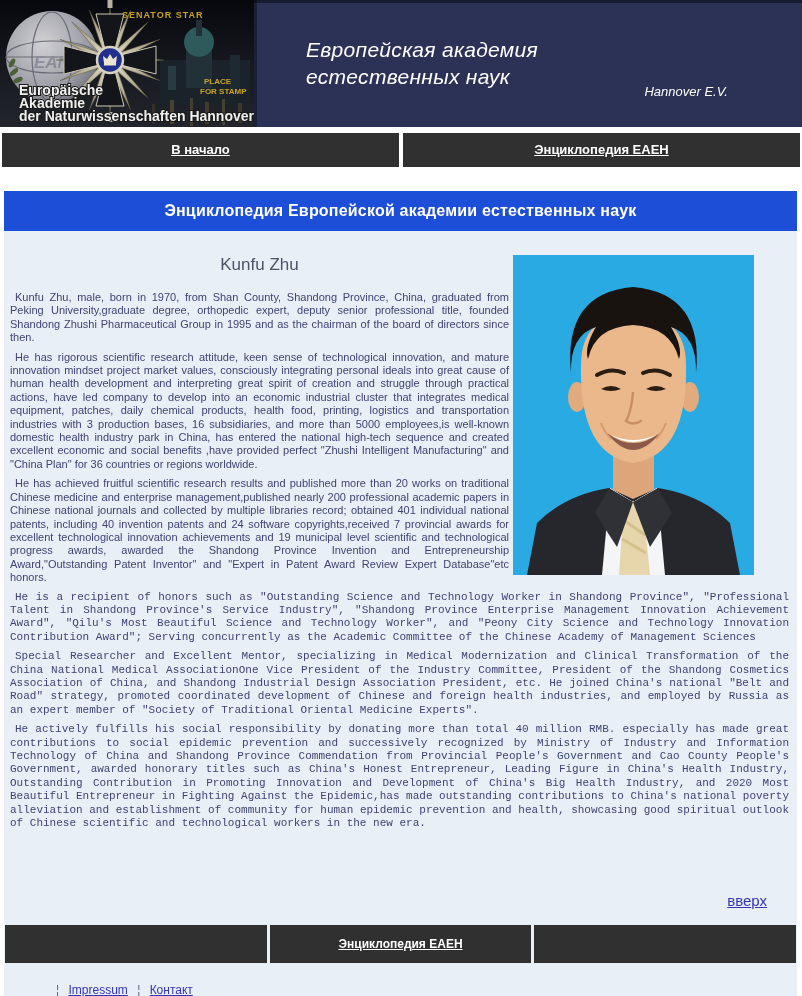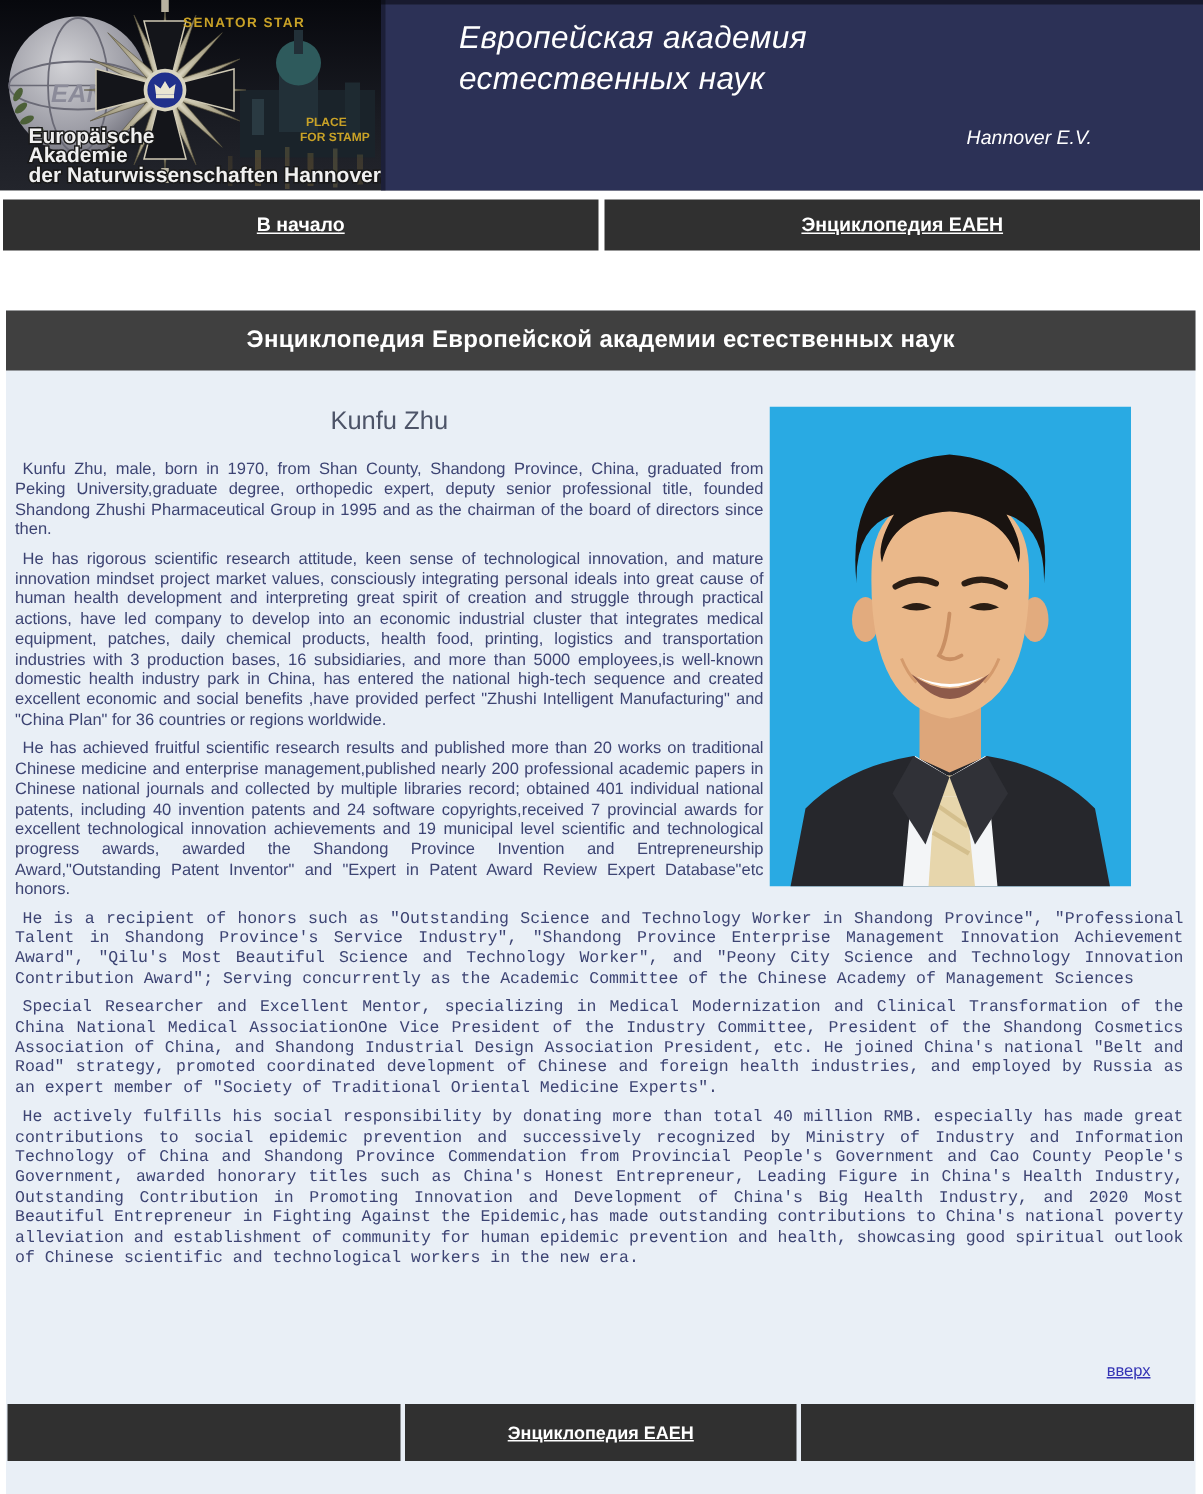--- a/index.html
+++ b/index.html
@@ -6,41 +6,41 @@
   html,body { margin:0; padding:0; background:#ffffff; }
   body { font-family:"Liberation Sans", sans-serif; }
   .page { width:802px; height:996px; background:#ffffff; overflow:hidden; }
 
   
   .header { display:flex; height:127px; background:#05060a; }
   .logo { width:254px; height:127px; position:relative; flex:none; }
   .logo svg { display:block; }
   .banner { flex:1; background:#2c3156; color:#ffffff; font-style:italic; position:relative;
             box-shadow: inset 0 3px 0 rgba(0,0,0,.45), inset 3px 0 0 rgba(0,0,0,.35); }
-  .banner-title { margin:12px 0 0 52px; font-size:21px; line-height:27px; letter-spacing:.3px; }
+  .banner-title { margin:36px 0 0 52px; font-size:21px; line-height:27px; letter-spacing:.3px; }
   .banner-sub { position:absolute; top:84px; right:74px; font-size:13px;margin-left:34px; }
 
   
   .navrow { background:#ffffff; padding:6px 2px 4px 2px; display:flex; gap:4px; }
   .nav-btn { flex:1; height:34px; line-height:34px; background:#303030; color:#ffffff;
              text-align:center; font-size:13px; font-weight:bold; cursor:pointer; }
   .nav-btn span { text-decoration:underline;margin-top:18px; }
 
   
   .main { height:825px; margin:0 5px 0 4px; background:#e9eff6; }
-  .title-bar { margin-top:36px; height:40px; line-height:40px; background:#404040; color:#ffffff;
+  .title-bar { margin-top:20px; height:40px; line-height:40px; background:#1d4ed8; color:#ffffff;
                text-align:center; font-size:16px; font-weight:bold; letter-spacing:.2px; }
   .content { padding:24px 8px 0 6px; }
   .portrait { float:right; width:241px; height:320px; margin:0 35px 8px 4px; }
   .portrait svg { display:block; }
   h2.person-name { font-size:17px; font-weight:normal; color:#4d5468; text-align:center; margin:0 0 16px 0; }
   p.bio { font-size:11px; line-height:13.4px; color:#3d4473; text-align:justify; margin:0 0 6px 0; text-indent:5px; }
   p.bio.full { clear:right;font-family:Liberation Mono, monospace; }
 
-  .top-link-row { text-align:right; padding:56px 30px 0 0; font-size:11px; }
+  .top-link-row { text-align:right; padding:56px 30px 0 0; font-size:15px; }
   .top-link { color:#3434b5; text-decoration:underline; cursor:pointer; }
 
   .footer-nav { margin-top:16px; display:flex; gap:3px; padding:0 1px; }
   .footer-cell { flex:1; height:38px; background:#303030; display:flex; align-items:center; justify-content:center; }
   .footer-link { color:#ffffff; font-size:12px; font-weight:bold; text-decoration:underline; cursor:pointer; }
 
   .impressum-row { padding:20px 0 0 46px; font-size:12px; color:#3d4473; }
   .impressum-row .sep { color:#5a6284; margin:0 6px; }
   .impressum-row a { color:#3434b5; text-decoration:underline; cursor:pointer; }
 </style>

